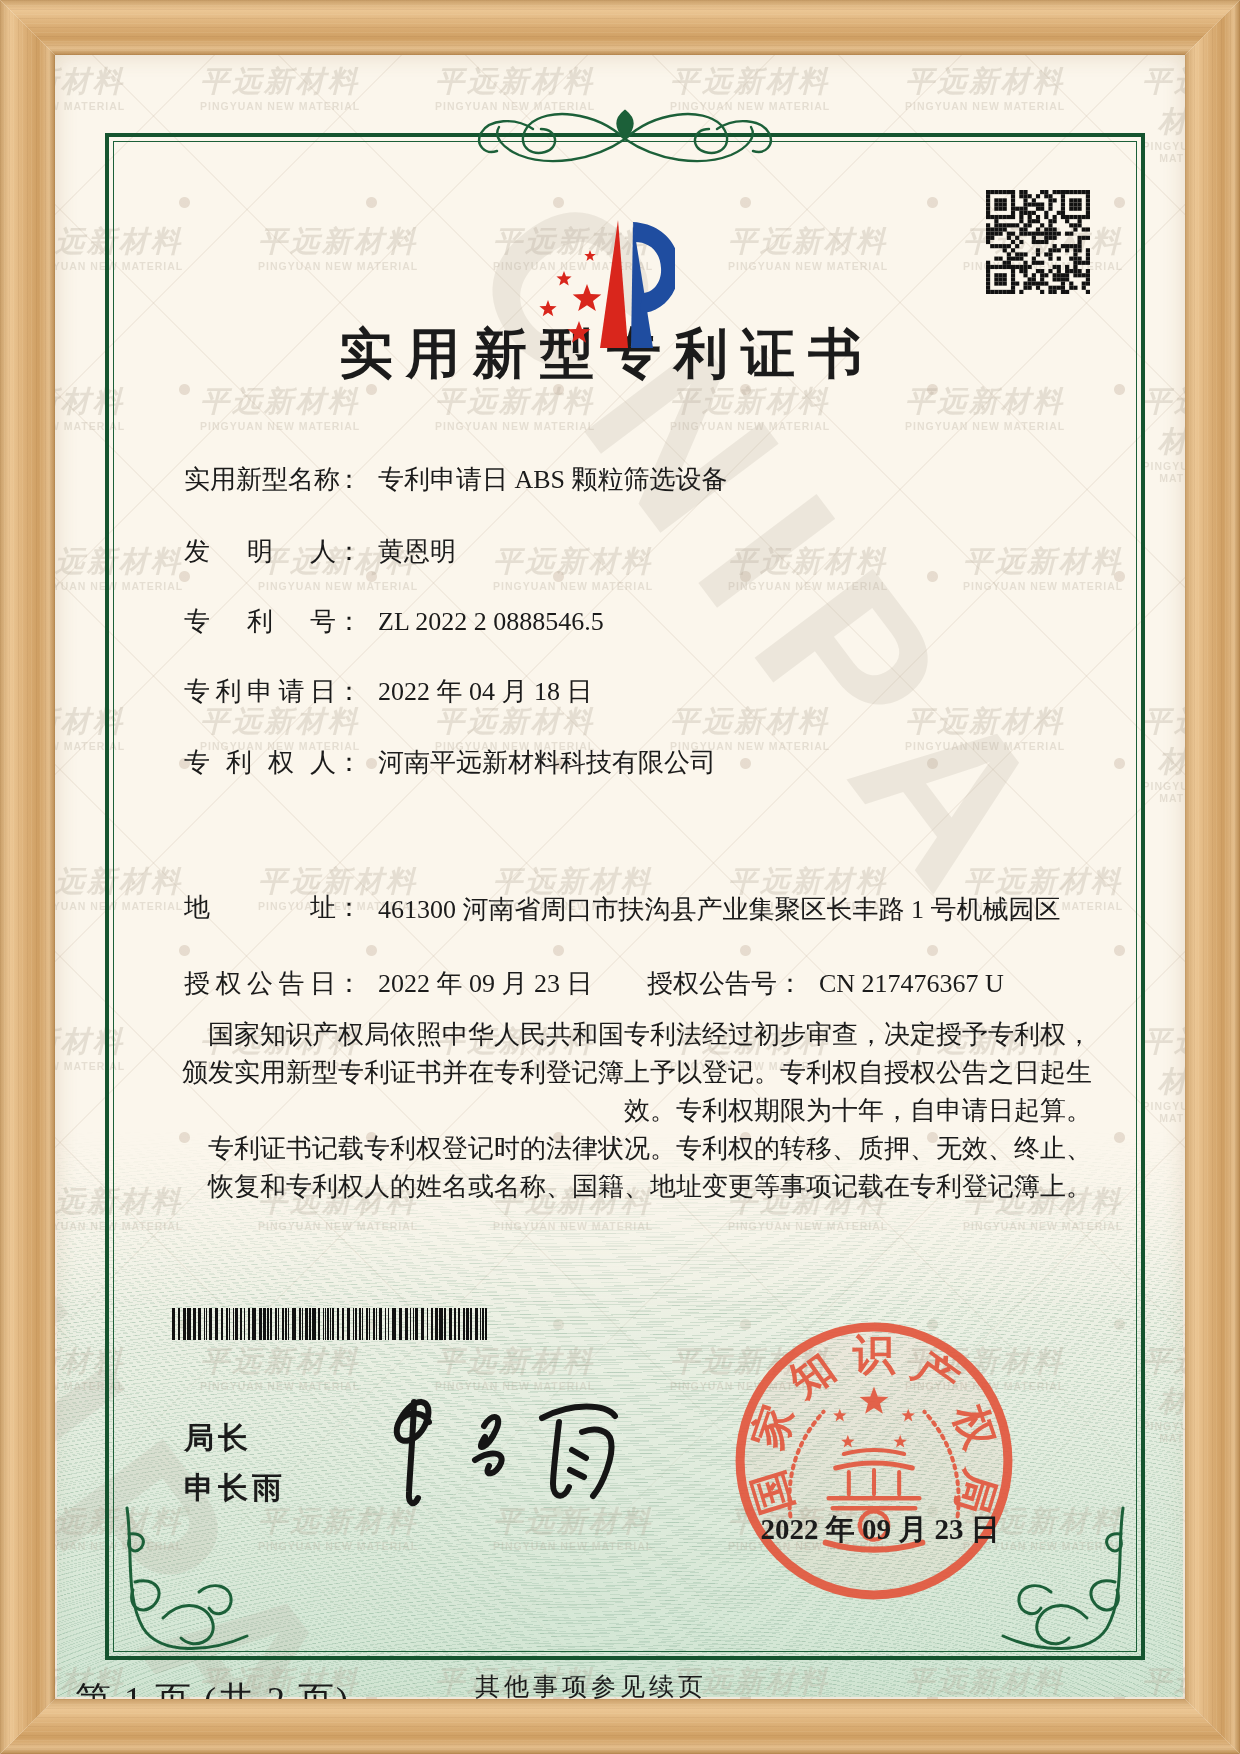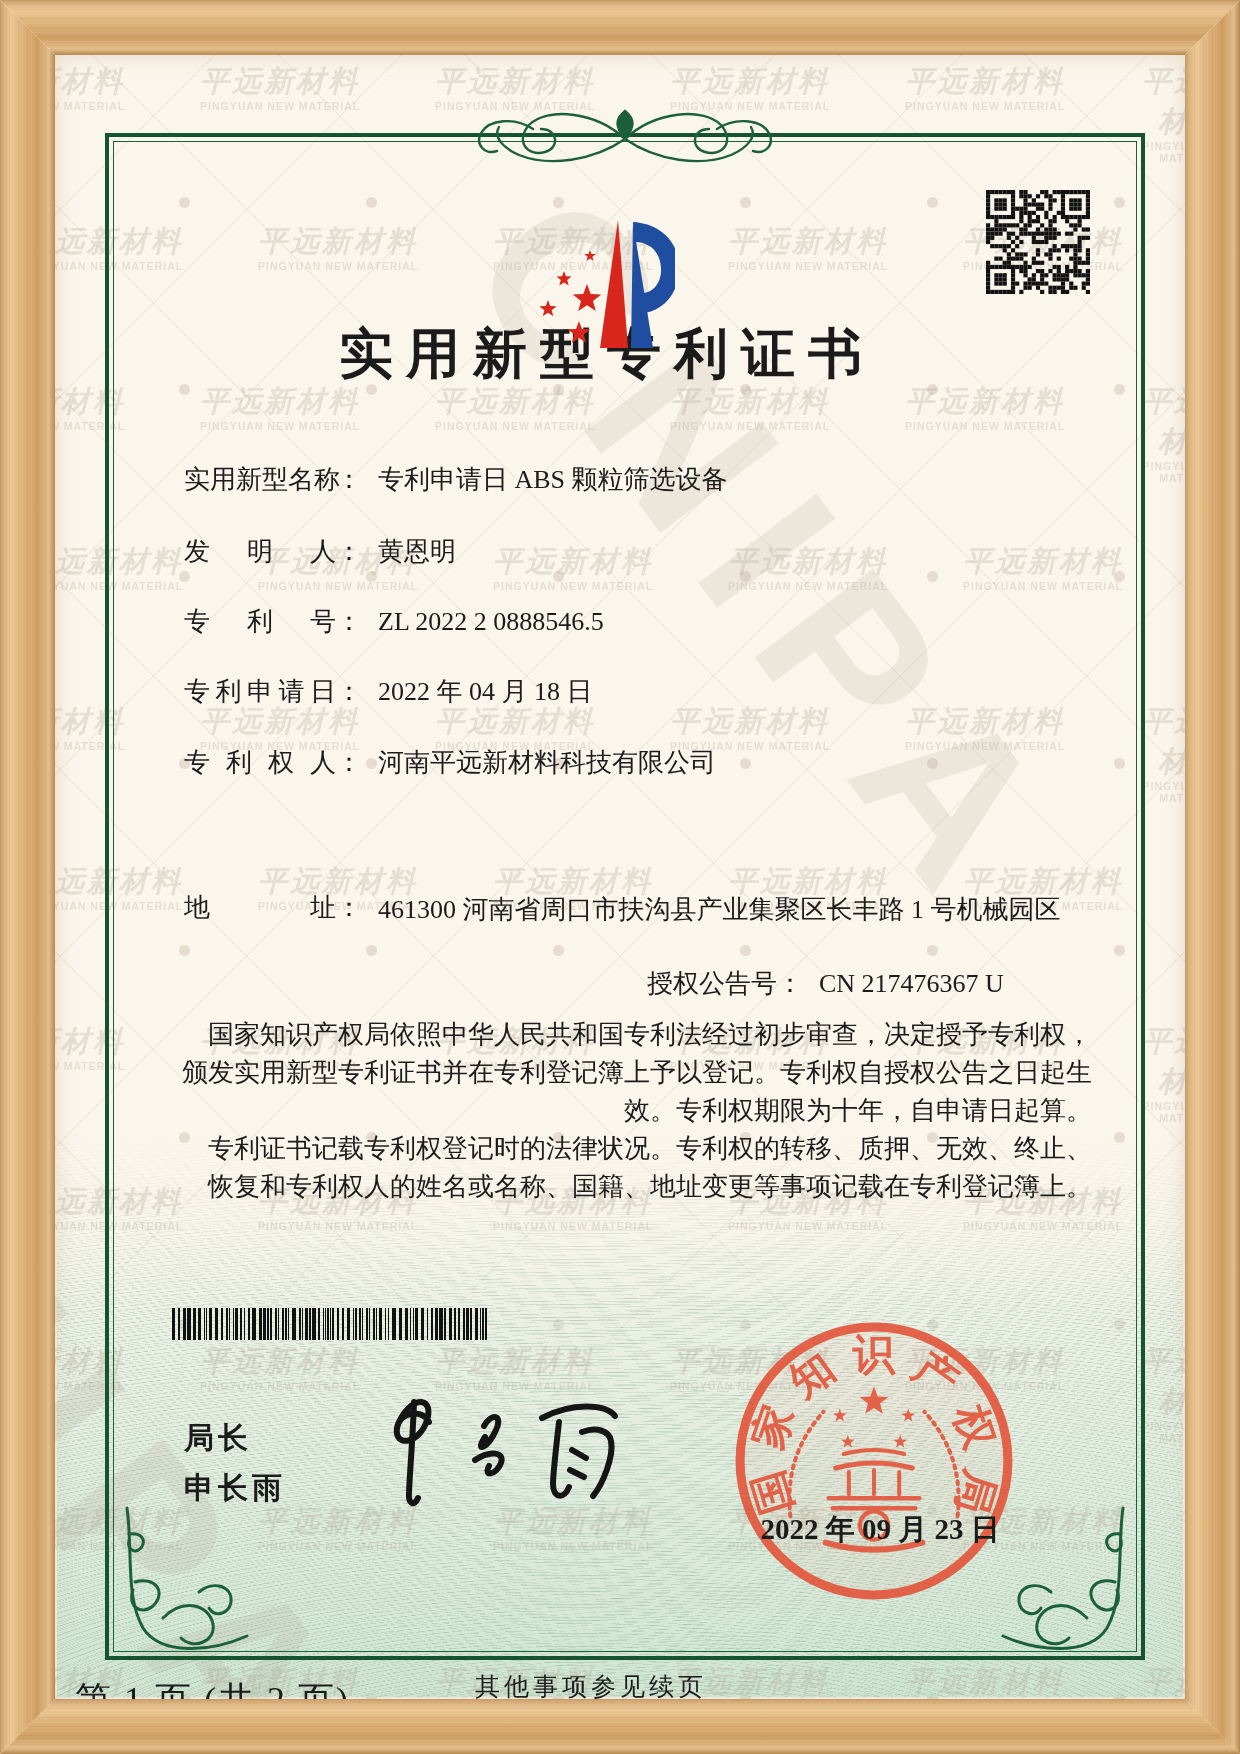--- a/index.html
+++ b/index.html
@@ -760,20 +760,23 @@
     <div class="abs frow" style="top:674px">
       <span class="flabel">专利申请日</span><span class="colon">：</span><span class="fvalue">2022 年 04 月 18 日</span>
     </div>
     <div class="abs frow" style="top:745px">
       <span class="flabel">专 利 权 人</span><span class="colon">：</span><span class="fvalue">河南平远新材料科技有限公司</span>
     </div>
     <div class="abs frow addr" style="top:890px">
       <span class="flabel">地 址</span><span class="colon">：</span><span class="fvalue">461300 河南省周口市扶沟县产业集聚区长丰路 1 号机械园区</span>
     </div>
     <div class="abs frow" style="top:966px">
+      <span>
+        <span class="flabel">授权公告日</span><span class="colon">：</span><span class="fvalue">2022 年 09 月 23 日</span>
+      </span>
       <span class="grantB">
         <span class="flabel">授权公告号</span><span class="colon">：</span><span class="fvalue">CN 217476367 U</span>
       </span>
     </div>
 
     <div class="abs body-text">
       <p>国家知识产权局依照中华人民共和国专利法经过初步审查，决定授予专利权，颁发实用新型专利证书并在专利登记簿上予以登记。专利权自授权公告之日起生效。专利权期限为十年，自申请日起算。</p>
       <p>专利证书记载专利权登记时的法律状况。专利权的转移、质押、无效、终止、恢复和专利权人的姓名或名称、国籍、地址变更等事项记载在专利登记簿上。</p>
     </div>
 

